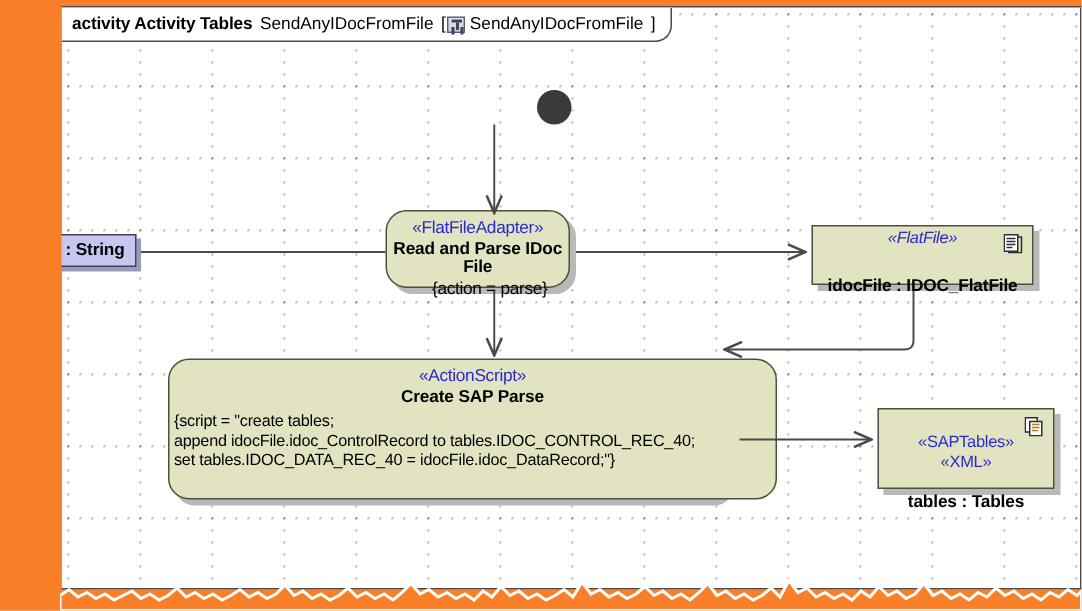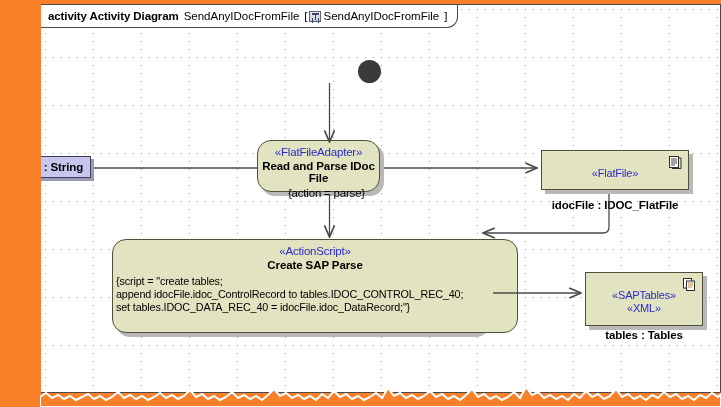--- a/index.html
+++ b/index.html
@@ -136,21 +136,21 @@
 </head>
 <body>
 
 <div id="orange-left"></div>
 
 <div id="frame">
   <div id="grid"></div>
   <div id="right-edge"></div>
 
   <div id="title-tab">
-    <span id="title-kw">activity Activity Diagram</span>
+    <span id="title-kw">activity Activity Tables</span>
     <span class="t-sp"></span>
     <span id="title-name">SendAnyIDocFromFile</span>
     <span class="t-sp"></span>
     <span>[</span>
     <span id="title-icon"></span>
     <span>SendAnyIDocFromFile</span>
     <span class="t-sp"></span>
     <span>]</span>
   </div>
 
@@ -187,21 +187,21 @@
   <div class="action" style="left:71px;top:234px;width:406px;height:94px;">
     <div class="stereo">«ActionScript»</div>
     <div class="nodetitle">Create SAP Parse</div>
     <div class="script">{script = "create tables;</div>
     <div class="script" style="margin-top:0;">append idocFile.idoc_ControlRecord to tables.IDOC_CONTROL_REC_40;</div>
     <div class="script" style="margin-top:0;">set tables.IDOC_DATA_REC_40 = idocFile.idoc_DataRecord;"}</div>
   </div>
 
   <div class="shadow" style="left:504px;top:149px;width:148px;height:40px;"></div>
   <div class="objnode" style="left:500px;top:145px;width:148px;height:40px;">
-    <div class="obj-stereo" style="margin-top:16px;">«FlatFile»</div>
+    <div class="obj-stereo" style="margin-top:2px;font-style:italic;">«FlatFile»</div>
     <div class="obj-name" style="margin-top:20px;">idocFile : IDOC_FlatFile</div>
     <svg class="doc-icon" viewBox="0 0 13 13">
       <rect x="0.5" y="0.5" width="9" height="11" fill="#ffffff" stroke="#2f2f2f" stroke-width="1"></rect>
       <path d="M9.5 2 L12 2 L12 12.5 L3 12.5" fill="none" stroke="#2f2f2f" stroke-width="1"></path>
       <line x1="2" y1="3" x2="8" y2="3" stroke="#2f2f2f" stroke-width="0.9"></line>
       <line x1="2" y1="5" x2="8" y2="5" stroke="#2f2f2f" stroke-width="0.9"></line>
       <line x1="2" y1="7" x2="8" y2="7" stroke="#2f2f2f" stroke-width="0.9"></line>
       <line x1="2" y1="9" x2="6" y2="9" stroke="#2f2f2f" stroke-width="0.9"></line>
     </svg>
   </div>

